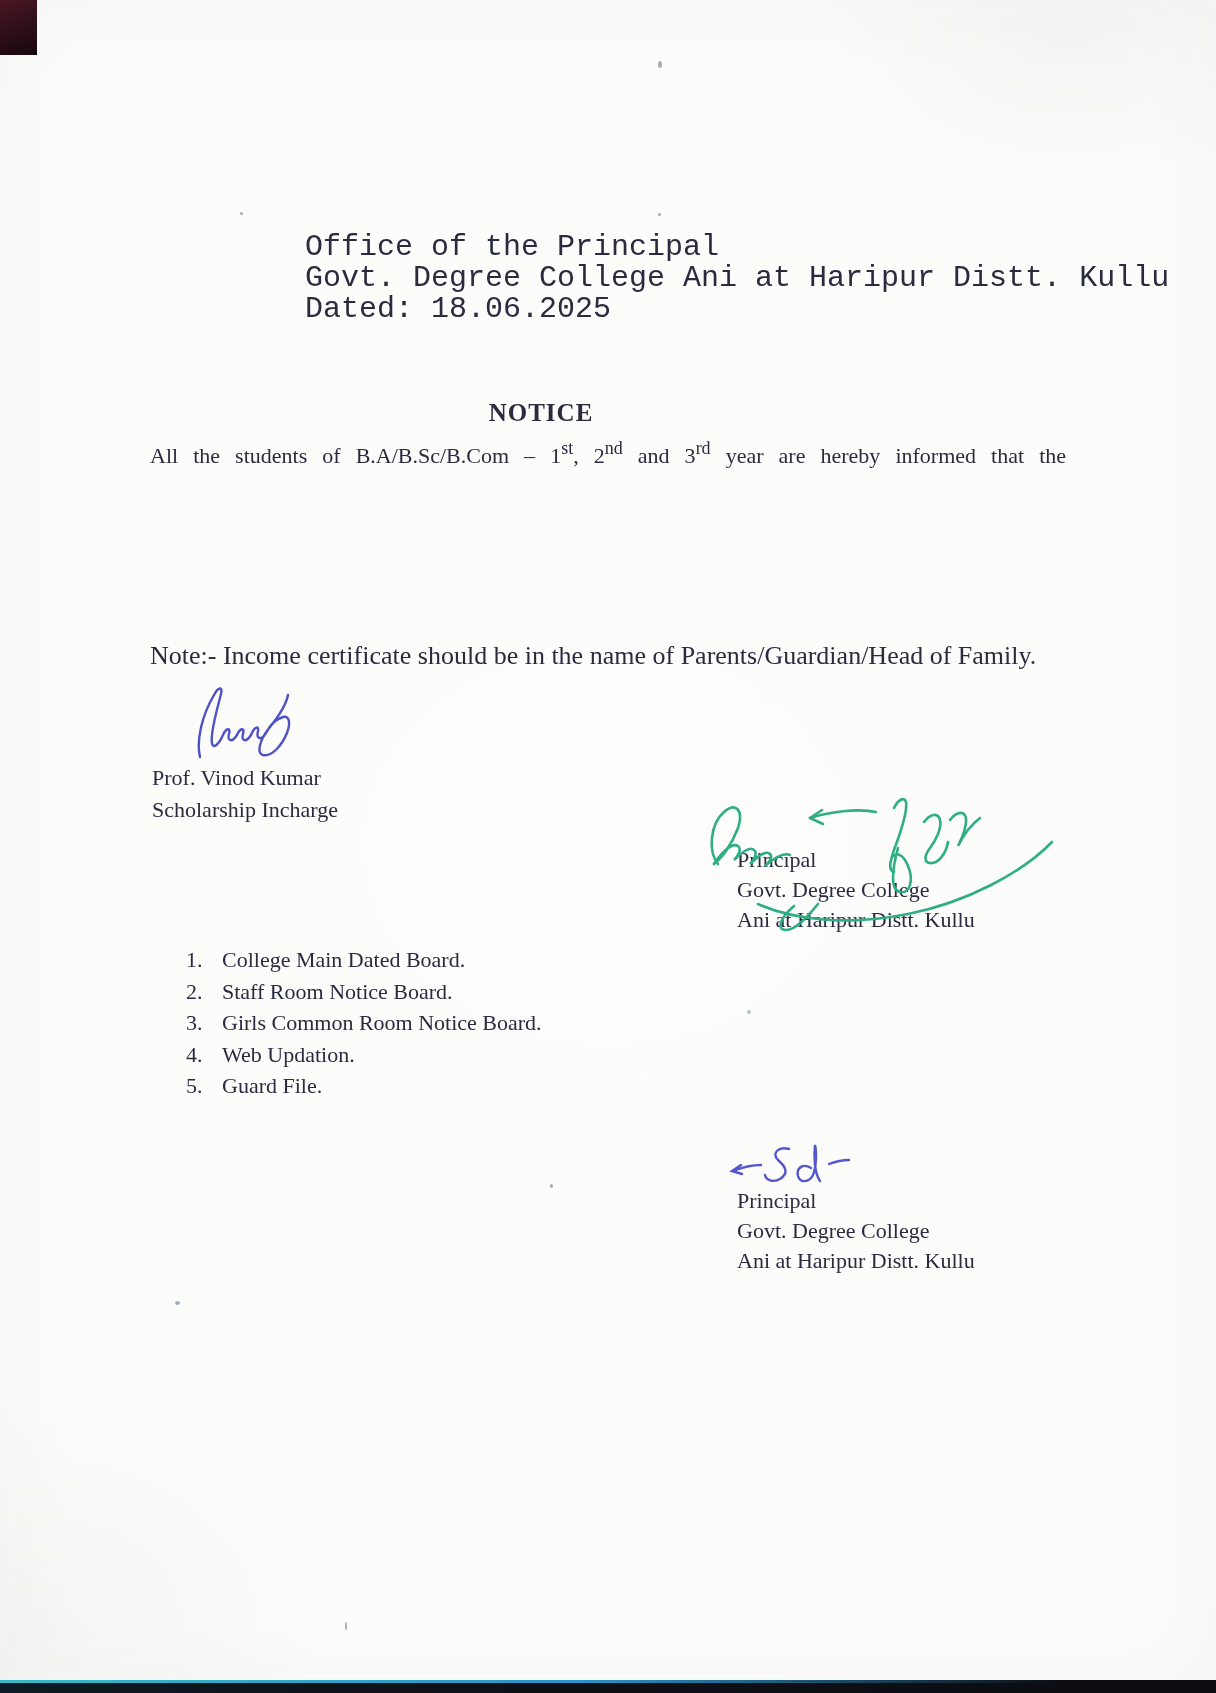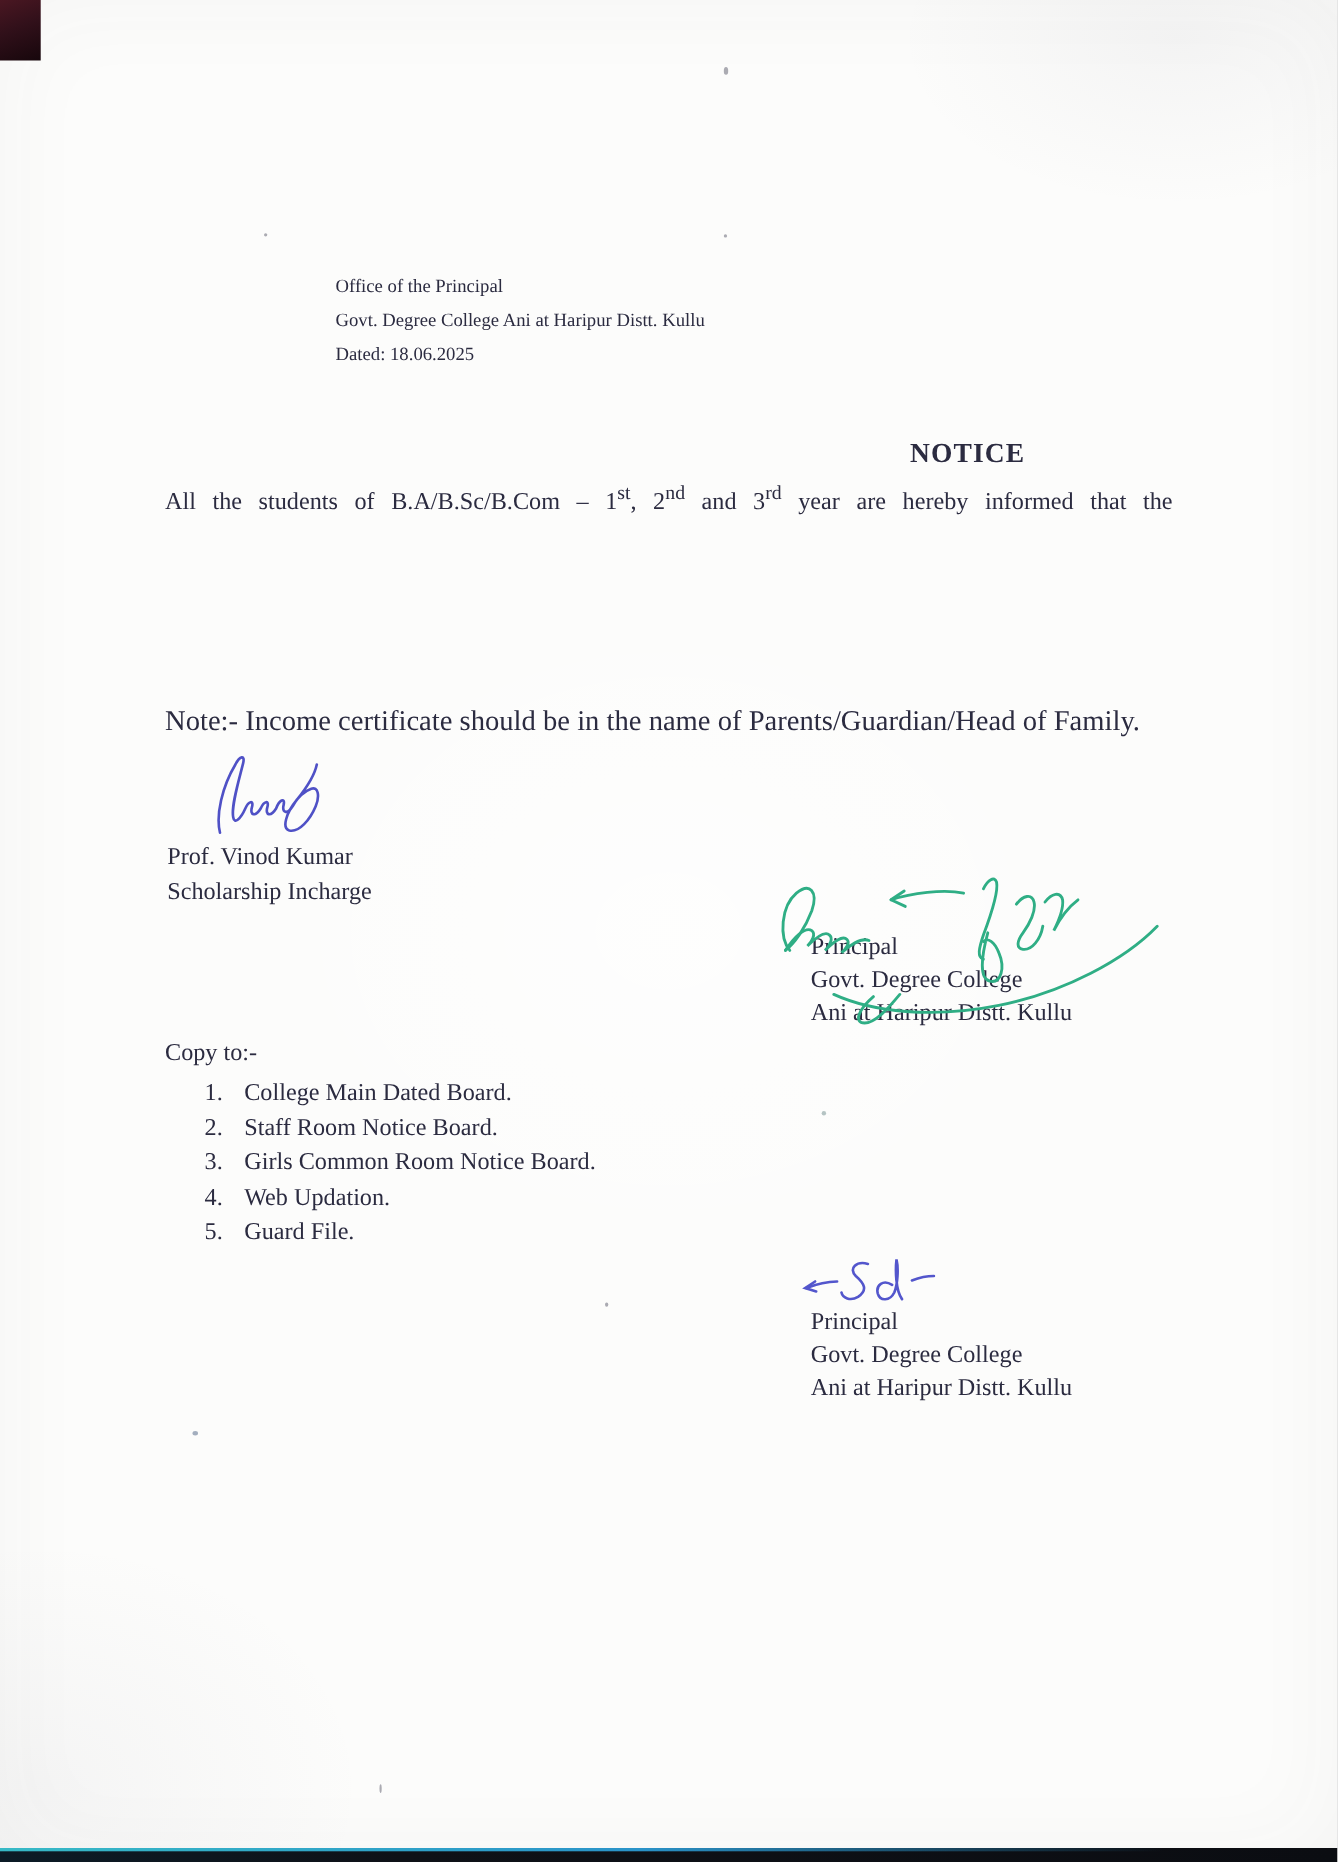--- a/index.html
+++ b/index.html
@@ -27,25 +27,25 @@
     position: absolute; left: 0; bottom: 0; width: 100%; height: 13px;
     background: linear-gradient(to right, #0c1b26, #0e1117 30%, #0b0d12);
   }
   .bottom-band::before {
     content: ""; position: absolute; left: 0; top: 0; width: 87%; height: 3px;
     background: linear-gradient(to right, #37b9c6, #2a93c9 55%, rgba(40,120,160,0));
   }
   .speck { position: absolute; background: rgba(90,90,105,0.5); border-radius: 50%; }
 
   
-  .header-block { position: absolute; left: 305px; top: 244px; font-size: 17px; line-height: 31px; }
+  .header-block { position: absolute; left: 305px; top: 232px; font-size: 30px; line-height: 31px; font-family: Liberation Mono, monospace; }
 
   .notice-title {
     position: absolute; left: 150px; top: 399px; width: 782px;
-    text-align: right; font-size: 25px; font-weight: 700; letter-spacing: 1px;
+    text-align: center; font-size: 25px; font-weight: 700; letter-spacing: 1px;
   }
 
   .body-para { position: absolute; left: 150px; top: 433px; width: 916px; font-size: 22px; }
   .body-line { text-align: justify; text-align-last: justify; height: 46px; line-height: 46px; }
   .body-line.last { text-align-last: left; }
   .body-para sup { font-size: 18px; line-height: 0; vertical-align: 9px; }
   .doc-link { color: inherit; text-decoration: underline; text-underline-offset: 3px; }
 
   .note-line { position: absolute; left: 150px; top: 640px; font-size: 26px; line-height: 32px; }
 
@@ -117,21 +117,20 @@
       <path d="M196,24 C200,16 206,12 208,18 C210,28 202,50 196,66 C192,78 190,86 196,88"></path>
       <path d="M200,64 C194,86 192,106 202,108 C212,110 216,96 210,82 C206,72 200,68 196,72"></path>
       <path d="M226,38 C232,30 240,28 242,36 C244,44 238,56 232,64 C226,72 226,78 232,79 C240,80 248,70 250,58"></path>
       <path d="M252,36 C258,28 266,26 268,34 C269,42 264,54 260,62 C266,50 274,40 282,34"></path>
       <path d="M60,120 C95,136 150,142 210,130 C270,118 325,88 354,58"></path>
       <path d="M96,122 C82,134 78,146 88,146 C98,146 110,132 120,120"></path>
     </g>
   </svg>
 
   <div class="copy-block">
-    <div class="copy-label">Copy to:-</div>
     <div class="copy-list">
       <div class="copy-item">
         <span class="copy-num">1.</span>
         <span>College Main Dated Board.</span>
       </div>
       <div class="copy-item">
         <span class="copy-num">2.</span>
         <span>Staff Room Notice Board.</span>
       </div>
       <div class="copy-item">

